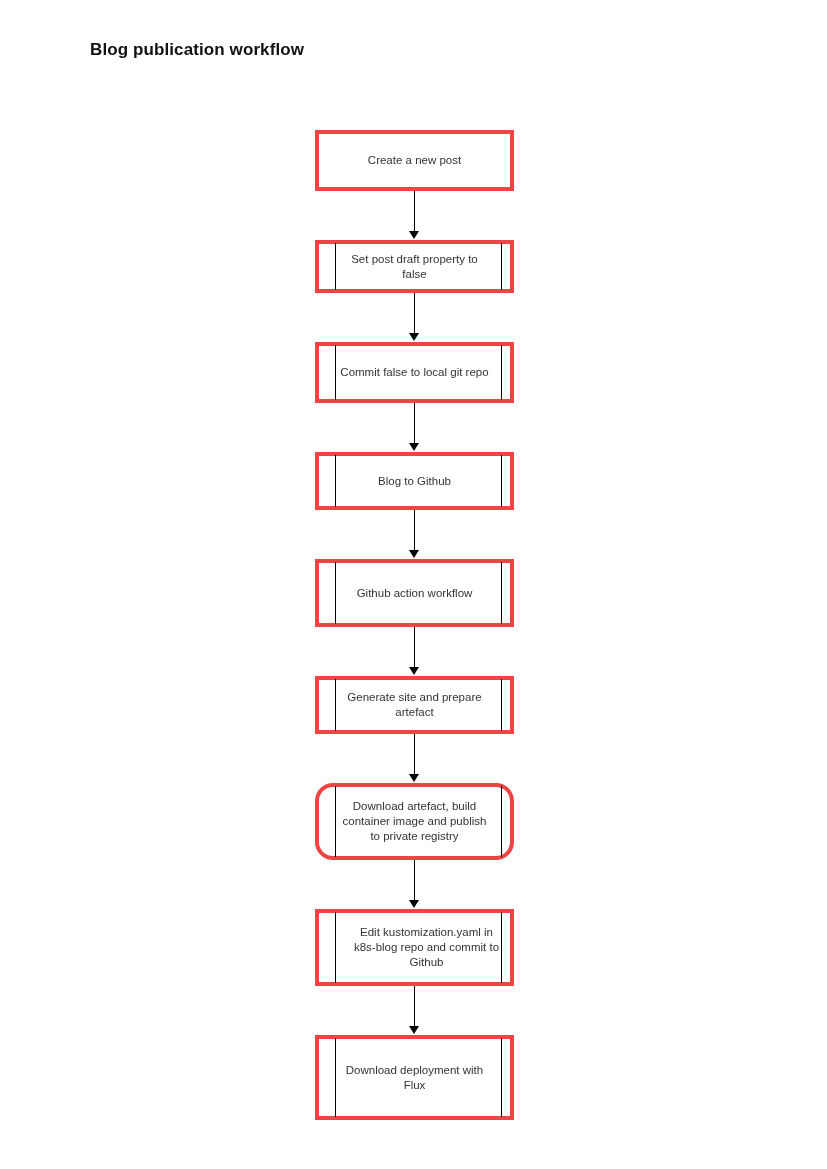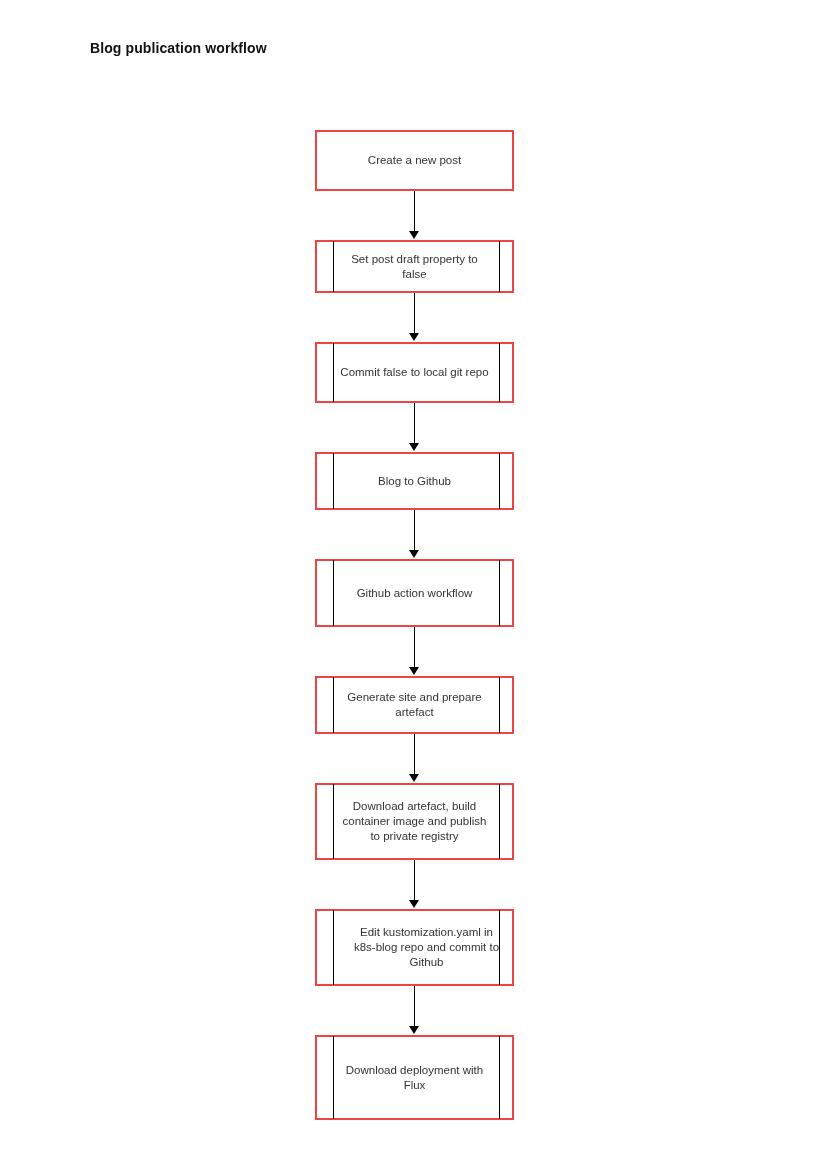--- a/index.html
+++ b/index.html
@@ -23,41 +23,41 @@
     top: 0;
     width: 827px;
     height: 1169px;
   }
 
   
   #chart-title {
     position: absolute;
     left: 90px;
     top: 40px;
-    font-size: 14px;
+    font-size: 17px;
     font-weight: bold;
     color: #111111;
     letter-spacing: 0.1px;
     white-space: nowrap;
   }
 
   
   #flow-column {
     position: absolute;
     left: 315px;
     top: 130px;
     width: 199px;
   }
 
   
   .node {
     position: relative;
     box-sizing: border-box;
     width: 199px;
-    border: 2px solid #ef4444;
+    border: 4px solid #ef4444;
     background: #ffffff;
     display: flex;
     align-items: center;
     justify-content: center;
   }
 
   .node-label {
     font-size: 11.5px;
     line-height: 15px;
     color: #333333;
@@ -164,21 +164,21 @@
       <div class="side-bar left"></div>
       <div class="side-bar right"></div>
       <div class="node-label">Generate site and prepare
 artefact</div>
     </div>
     <div class="connector">
       <div class="conn-line"></div>
       <div class="conn-head"></div>
     </div>
 
-    <div class="node subroutine" style="height:77px;">
+    <div class="node subroutine" style="height:77px;border-radius:18px;">
       <div class="side-bar left"></div>
       <div class="side-bar right"></div>
       <div class="node-label">Download artefact, build
 container image and publish
 to private registry</div>
     </div>
     <div class="connector">
       <div class="conn-line"></div>
       <div class="conn-head"></div>
     </div>

